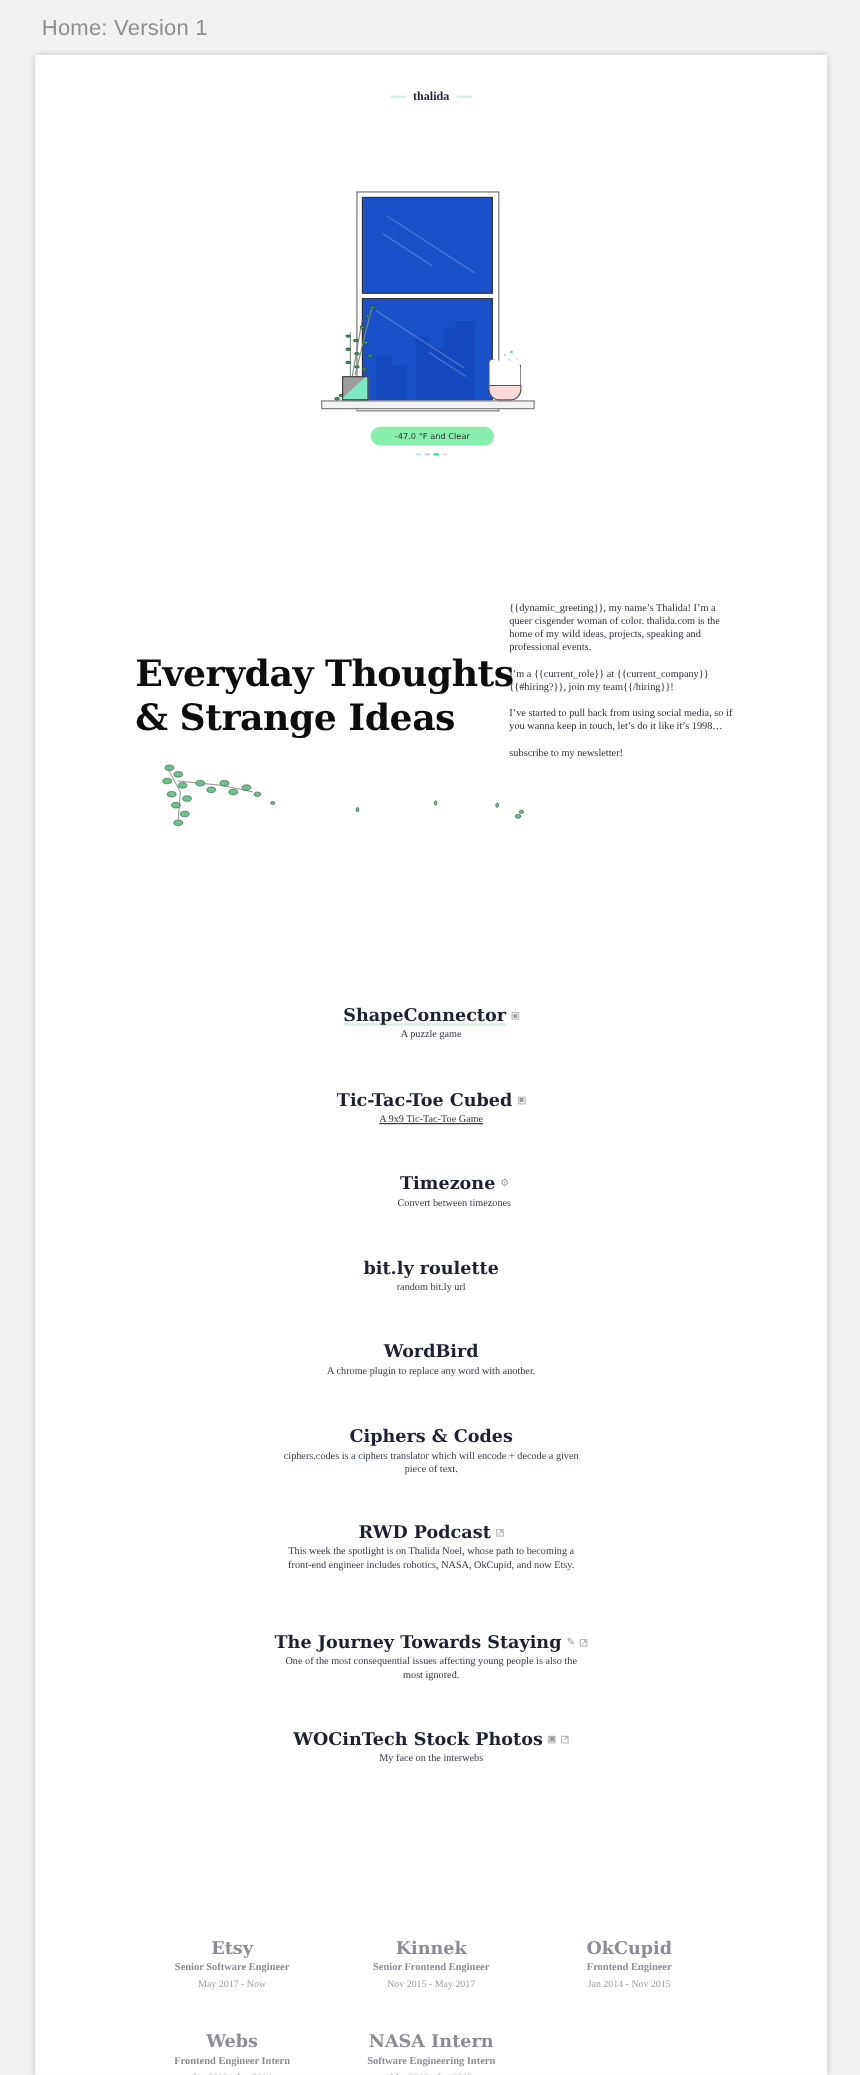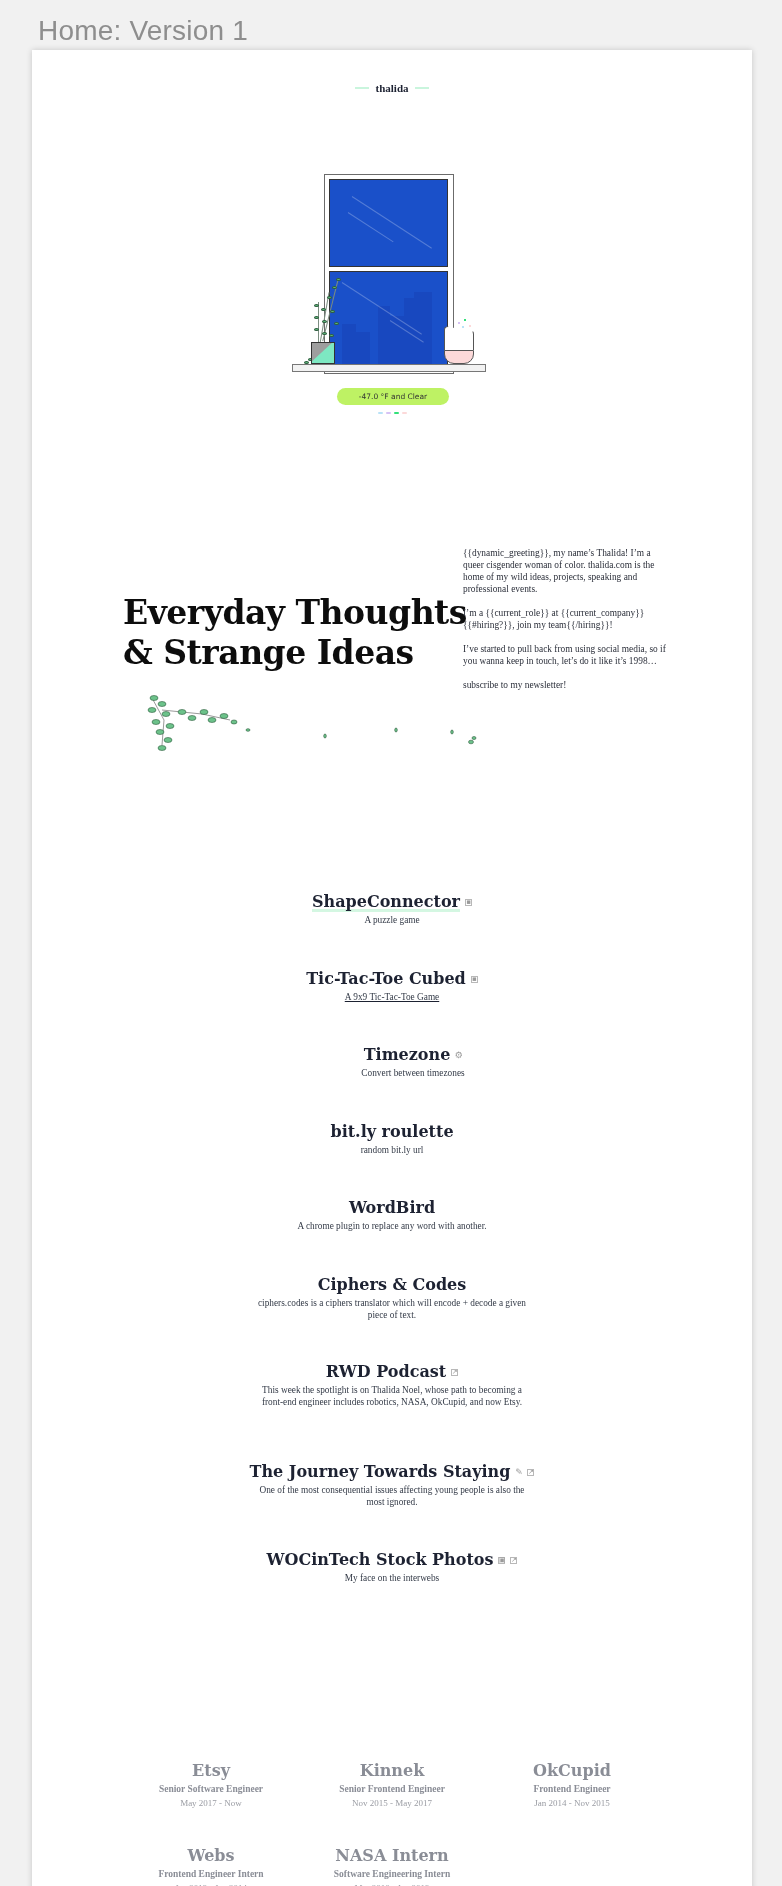--- a/index.html
+++ b/index.html
@@ -1,18 +1,18 @@
 <!DOCTYPE html>
 <html><head>
   <meta charset="utf-8">
   <style>
     * { box-sizing: border-box; margin: 0; padding: 0; }
     html, body { width: 782px; height: 1886px; overflow: hidden; }
     body { background: #f1f1f1; font-family: "DejaVu Serif", serif; color: #1d2232; position: relative; }
-    .frame-title { position: absolute; left: 38px; top: 15px; font-family: "Liberation Sans", sans-serif; font-size: 28px; color: #8e8e8e; font-weight: normal; letter-spacing: 0.2px; }
+    .frame-title { position: absolute; left: 38px; top: 15px; font-family: "Liberation Sans", sans-serif; font-size: 20px; color: #8e8e8e; font-weight: normal; letter-spacing: 0.2px; }
     .card { position: absolute; left: 32px; top: 50px; width: 720px; height: 1860px; background: #ffffff; box-shadow: 0 0 6px rgba(0,0,0,0.18); }
     
     .brand { position: absolute; top: 32px; left: 0; width: 100%; display: flex; justify-content: center; align-items: center; gap: 6px; }
     .brand .line { width: 14px; height: 2px; background: #c9f5dd; }
     .brand .name { font-family: "Liberation Serif", serif; font-size: 11px; font-weight: bold; color: #1d2232; }
     
     .scene { position: absolute; left: 262px; top: 124px; width: 196px; height: 200px; }
     .win-frame { position: absolute; left: 30px; top: 0; width: 130px; height: 200px; border: 1.5px solid #6b6b6b; background: #fff; }
     .pane { position: absolute; left: 4px; width: 119px; background: #1a50c9; border: 1px solid #333; }
     .pane.top { top: 4px; height: 88px; }
@@ -21,31 +21,31 @@
     .bldg { position: absolute; bottom: 0; background: #1848bf; }
     .sill { position: absolute; left: -2px; top: 190px; width: 194px; height: 8px; background: #f2f2f2; border: 1px solid #777; }
     .pot { position: absolute; left: 17px; top: 168px; width: 24px; height: 22px; background: #9e9e9e; border: 1px solid #333; overflow: hidden; }
     .pot .tri { position: absolute; right: 0; bottom: 0; width: 0; height: 0; border-left: 24px solid transparent; border-bottom: 22px solid #7de8c2; }
     .leaf { position: absolute; width: 5px; height: 3px; background: #5fbb7c; border: 0.5px solid #2f5c3e; border-radius: 50%; }
     .stem { position: absolute; width: 1px; background: #7b8d80; }
     .speaker { position: absolute; left: 150px; top: 152px; width: 30px; height: 38px; }
     .speaker .top { position: absolute; left: 0; top: 0; width: 30px; height: 24px; background: #fff; border: 1px solid #555; border-bottom: none; border-radius: 4px 8px 0 0; clip-path: polygon(0 0, 100% 24%, 100% 100%, 0 100%); }
     .speaker .base { position: absolute; left: 0; top: 24px; width: 30px; height: 14px; background: #fcd9d9; border: 1px solid #555; border-radius: 0 0 10px 10px; }
     .dots-sp { position: absolute; width: 2px; height: 2px; }
-    .weather { position: absolute; left: 305px; top: 338px; width: 112px; height: 17px; background: #bef264; border-radius: 9px; font-family: "DejaVu Sans", sans-serif; font-size: 7.5px; color: #333; display: flex; align-items: center; justify-content: center; }
+    .weather { position: absolute; left: 305px; top: 338px; width: 112px; height: 17px; background: #86efac; border-radius: 9px; font-family: "DejaVu Sans", sans-serif; font-size: 7.5px; color: #333; display: flex; align-items: center; justify-content: center; }
     .wdots { position: absolute; top: 362px; left: 0; width: 100%; display: flex; justify-content: center; gap: 3px; }
     .wdots span { width: 5px; height: 2px; border-radius: 1px; }
     
     .hero-title { position: absolute; left: 91px; top: 543px; font-family: "DejaVu Serif", serif; font-weight: bold; font-size: 33px; line-height: 40px; color: #0d0d0d; letter-spacing: -0.5px; }
     .vine { position: absolute; }
     .intro { position: absolute; left: 431px; top: 497px; width: 210px; font-family: "Liberation Serif", serif; font-size: 9.4px; line-height: 12px; color: #2b2f3a; }
     .intro p { margin-bottom: 12px; }
     
     .projects { position: absolute; left: 0; top: 792px; width: 100%; }
-    .project { position: absolute; left: 0; width: 100%; text-align: center; }
+    .project { position: absolute; left: 0; width: 100%; text-align: center; margin-top: 21px; }
     .project .ptitle-row { display: inline-flex; align-items: center; gap: 5px; }
     .project .ptitle { font-family: "DejaVu Serif", serif; font-weight: bold; font-size: 16px; color: #1d2232; line-height: 20px; }
     .project .ptitle.underlined { box-shadow: inset 0 -3px 0 #d4f7e2; }
     .project .picon { font-family: "DejaVu Sans", sans-serif; font-size: 7px; color: #9a9a9a; border: 1px solid #b8b8b8; width: 7px; height: 7px; display: inline-flex; align-items: center; justify-content: center; line-height: 1; }
     .project .picon.round { border-radius: 50%; }
     .project .picon.noborder { border: none; font-size: 9px; }
     .project .pdesc { font-family: "Liberation Serif", serif; font-size: 9.3px; color: #333a47; line-height: 12px; margin: 2px auto 0; max-width: 275px; }
     
     .jobs { position: absolute; left: 0; top: 1654px; width: 100%; }
     .job { position: absolute; width: 180px; text-align: center; }

